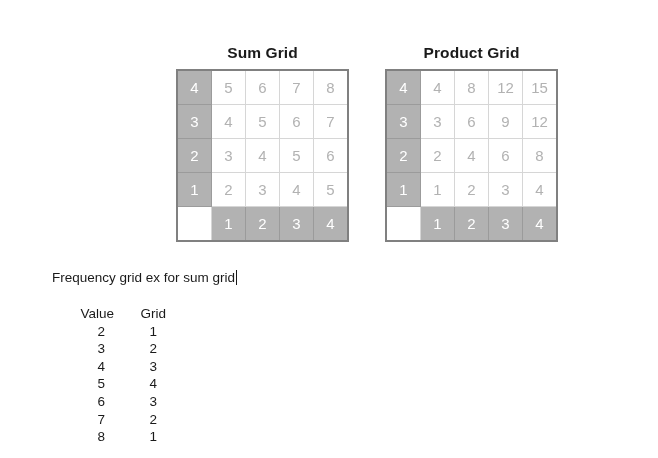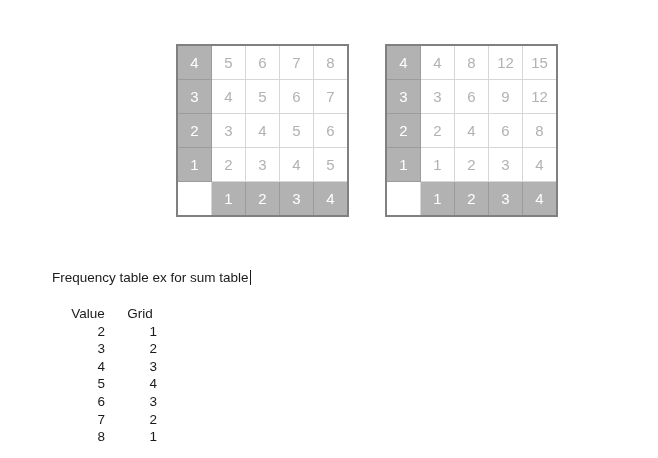--- a/index.html
+++ b/index.html
@@ -88,35 +88,36 @@
     color: #1a1a1a;
   }
   .freq-table th,
   .freq-table td {
     padding: 0;
     height: 17.6px;
     font-weight: normal;
     line-height: 17.6px;
   }
   .freq-table th {
-    text-align: center;
+    text-align: right;
     width: 52px;
   }
   .freq-table td {
     text-align: right;
     width: 52px;
     padding-right: 9px;
     box-sizing: border-box;
   }
 </style>
 </head>
 <body>
 
 <div id="grids-root">
     <div class="grid-block" style="left: 176px; top: 44px;">
+      <div class="grid-title">Sum Grid</div>
       <table class="grid-table">
         <tbody>
           <tr>
             <td class="cell-head">4</td>
             <td class="cell-body">5</td>
             <td class="cell-body">6</td>
             <td class="cell-body">7</td>
             <td class="cell-body">8</td>
           </tr>
           <tr>
@@ -144,20 +145,21 @@
             <td class="cell-empty"></td>
             <td class="cell-head">1</td>
             <td class="cell-head">2</td>
             <td class="cell-head">3</td>
             <td class="cell-head">4</td>
           </tr>
         </tbody>
       </table>
     </div>
     <div class="grid-block" style="left: 385px; top: 44px;">
+      <div class="grid-title">Product Grid</div>
       <table class="grid-table">
         <tbody>
           <tr>
             <td class="cell-head">4</td>
             <td class="cell-body">4</td>
             <td class="cell-body">8</td>
             <td class="cell-body">12</td>
             <td class="cell-body">15</td>
           </tr>
           <tr>
@@ -186,21 +188,21 @@
             <td class="cell-head">1</td>
             <td class="cell-head">2</td>
             <td class="cell-head">3</td>
             <td class="cell-head">4</td>
           </tr>
         </tbody>
       </table>
     </div>
   </div>
 
-<div class="doc-caption"><span>Frequency table ex for sum table</span><span class="caret"></span></div>
+<div class="doc-caption"><span>Frequency grid ex for sum grid</span><span class="caret"></span></div>
 
 <table class="freq-table">
   <thead>
     <tr>
       <th>Value</th>
       <th>Grid</th>
     </tr>
   </thead>
   <tbody id="freq-body">
       <tr>

